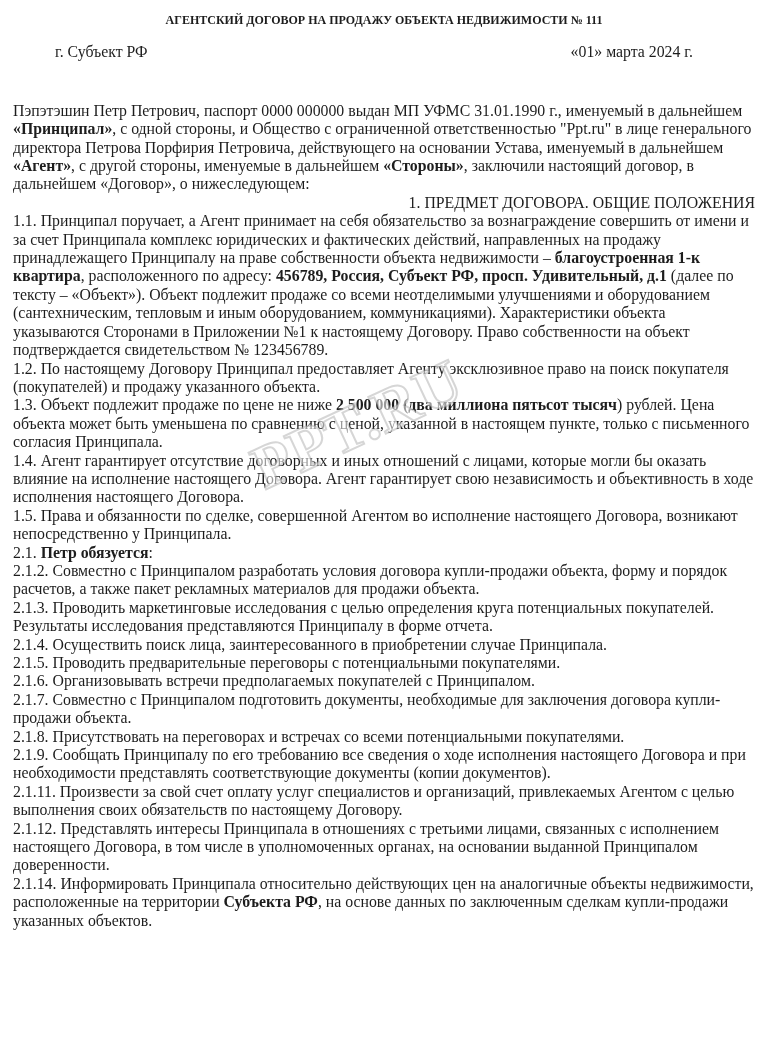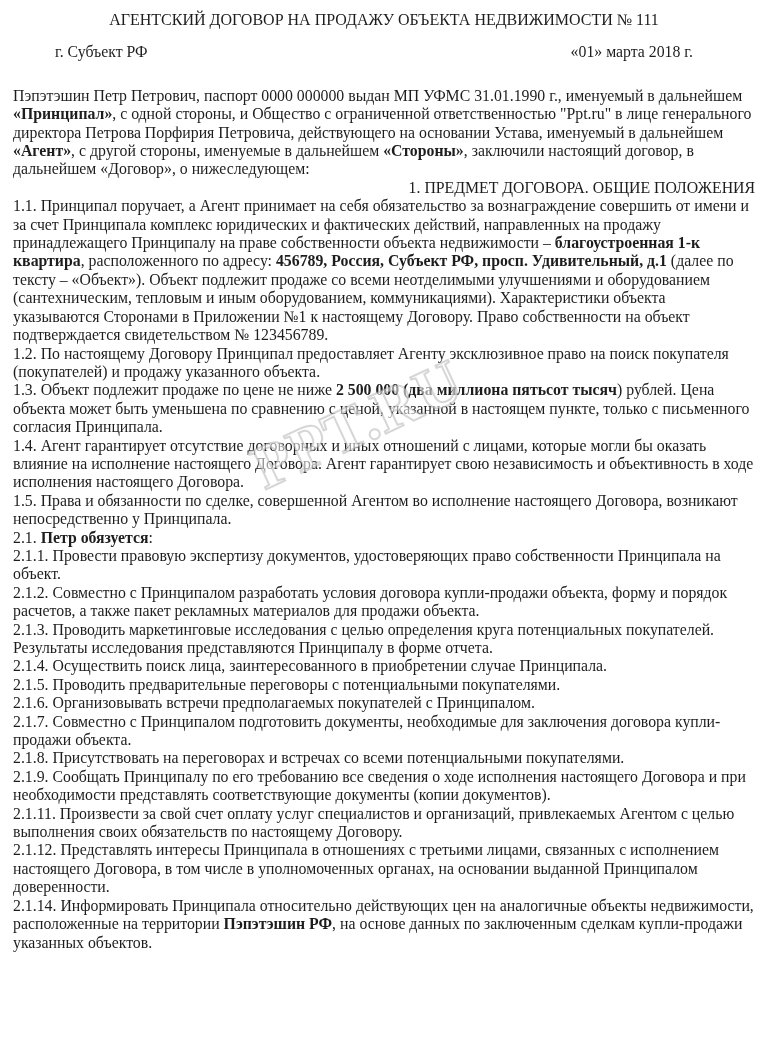--- a/index.html
+++ b/index.html
@@ -14,32 +14,32 @@
     line-height: 18.4px;
     color: #1d1d1d;
   }
   .doc {
     position: relative;
     width: 770px; height: 1041px;
     padding: 11px 15px 0 13px;
     background: #ffffff;
   }
   .title {
-    font-size: 16px;
-    font-weight: normal;
+    font-size: 12px;
+    font-weight: bold;
     text-align: center;
     margin-bottom: 14px;
     position: relative; z-index: 1;
   }
   .meta {
     display: flex;
     justify-content: space-between;
     padding-left: 42px;
     padding-right: 62px;
-    margin-bottom: 25px;
+    margin-bottom: 40px;
     position: relative; z-index: 1;
   }
   p { margin: 0; position: relative; z-index: 1; }
   .h { text-align: right; }
   .b { font-weight: bold; }
   .wm {
     position: absolute;
     left: 256px; top: 462px;
     z-index: 2;
     font-family: "Liberation Serif", "DejaVu Serif", serif;
@@ -58,39 +58,38 @@
 <body>
 
 <div class="doc">
 
   <div class="wm">PPT.RU</div>
 
   <div class="title">АГЕНТСКИЙ ДОГОВОР НА ПРОДАЖУ ОБЪЕКТА НЕДВИЖИМОСТИ № 111</div>
 
   <div class="meta">
     <span>г. Субъект РФ</span>
-    <span>«01» марта 2018 г.</span>
+    <span>«01» марта 2024 г.</span>
   </div>
 
   <p><span>Пэпэтэшин Петр Петрович, паспорт 0000 000000 выдан МП УФМС 31.01.1990 г., именуемый в дальнейшем </span><span class="b">«Принципал»</span><span>, с одной стороны, и Общество с ограниченной ответственностью "Ppt.ru" в лице генерального директора Петрова Порфирия Петровича, действующего на основании Устава, именуемый в дальнейшем </span><span class="b">«Агент»</span><span>, с другой стороны, именуемые в дальнейшем </span><span class="b">«Стороны»</span><span>, заключили настоящий договор, в дальнейшем «Договор», о нижеследующем:</span></p>
 
   <p class="h">1. ПРЕДМЕТ ДОГОВОРА. ОБЩИЕ ПОЛОЖЕНИЯ</p>
   <p><span>1.1. Принципал поручает, а Агент принимает на себя обязательство за вознаграждение совершить от имени и за счет Принципала комплекс юридических и фактических действий, направленных на продажу принадлежащего Принципалу на праве собственности объекта недвижимости – </span><span class="b">благоустроенная 1-к квартира</span><span>, расположенного по адресу: </span><span class="b">456789, Россия, Субъект РФ, просп. Удивительный, д.1</span><span> (далее по тексту – «Объект»). Объект подлежит продаже со всеми неотделимыми улучшениями и оборудованием (сантехническим, тепловым и иным оборудованием, коммуникациями). Характеристики объекта указываются Сторонами в Приложении №1 к настоящему Договору. Право собственности на объект подтверждается свидетельством № 123456789.</span></p>
   <p>1.2. По настоящему Договору Принципал предоставляет Агенту эксклюзивное право на поиск покупателя (покупателей) и продажу указанного объекта.</p>
   <p><span>1.3. Объект подлежит продаже по цене не ниже </span><span class="b">2 500 000 (два миллиона пятьсот тысяч</span><span>) рублей. Цена объекта может быть уменьшена по сравнению с ценой, указанной в настоящем пункте, только с письменного согласия Принципала.</span></p>
   <p>1.4. Агент гарантирует отсутствие договорных и иных отношений с лицами, которые могли бы оказать влияние на исполнение настоящего Договора. Агент гарантирует свою независимость и объективность в ходе исполнения настоящего Договора.</p>
   <p>1.5. Права и обязанности по сделке, совершенной Агентом во исполнение настоящего Договора, возникают непосредственно у Принципала.</p>
 
   <p><span>2.1. </span><span class="b">Петр обязуется</span><span>:</span></p>
-  <p>2.1.1. Провести правовую экспертизу документов, удостоверяющих право собственности Принципала на объект.</p>
   <p>2.1.2. Совместно с Принципалом разработать условия договора купли-продажи объекта, форму и порядок расчетов, а также пакет рекламных материалов для продажи объекта.</p>
   <p>2.1.3. Проводить маркетинговые исследования с целью определения круга потенциальных покупателей. Результаты исследования представляются Принципалу в форме отчета.</p>
   <p>2.1.4. Осуществить поиск лица, заинтересованного в приобретении случае Принципала.</p>
   <p>2.1.5. Проводить предварительные переговоры с потенциальными покупателями.</p>
   <p>2.1.6. Организовывать встречи предполагаемых покупателей с Принципалом.</p>
   <p>2.1.7. Совместно с Принципалом подготовить документы, необходимые для заключения договора купли-продажи объекта.</p>
   <p>2.1.8. Присутствовать на переговорах и встречах со всеми потенциальными покупателями.</p>
   <p>2.1.9. Сообщать Принципалу по его требованию все сведения о ходе исполнения настоящего Договора и при необходимости представлять соответствующие документы (копии документов).</p>
   <p>2.1.11. Произвести за свой счет оплату услуг специалистов и организаций, привлекаемых Агентом с целью выполнения своих обязательств по настоящему Договору.</p>
   <p>2.1.12. Представлять интересы Принципала в отношениях с третьими лицами, связанных с исполнением настоящего Договора, в том числе в уполномоченных органах, на основании выданной Принципалом доверенности.</p>
-  <p><span>2.1.14. Информировать Принципала относительно действующих цен на аналогичные объекты недвижимости, расположенные на территории </span><span class="b">Пэпэтэшин РФ</span><span>, на основе данных по заключенным сделкам купли-продажи указанных объектов.</span></p>
+  <p><span>2.1.14. Информировать Принципала относительно действующих цен на аналогичные объекты недвижимости, расположенные на территории </span><span class="b">Субъекта РФ</span><span>, на основе данных по заключенным сделкам купли-продажи указанных объектов.</span></p>
 
 </div>
 
 </body></html>

